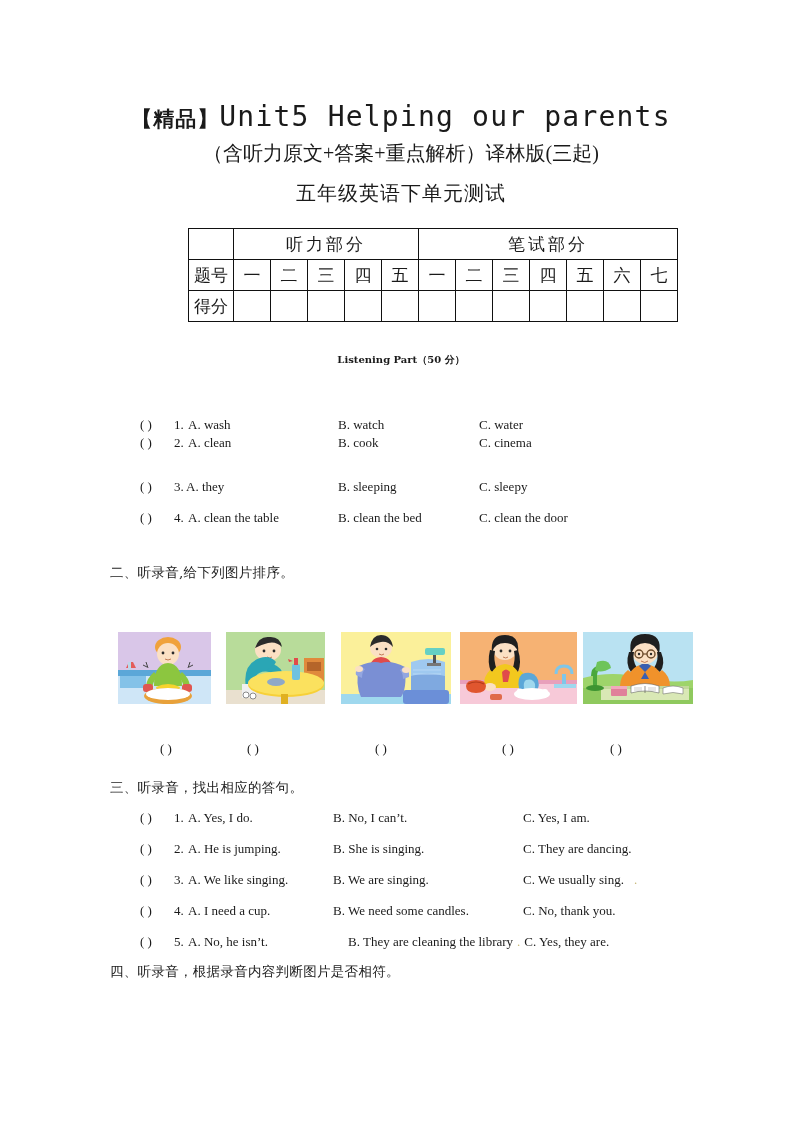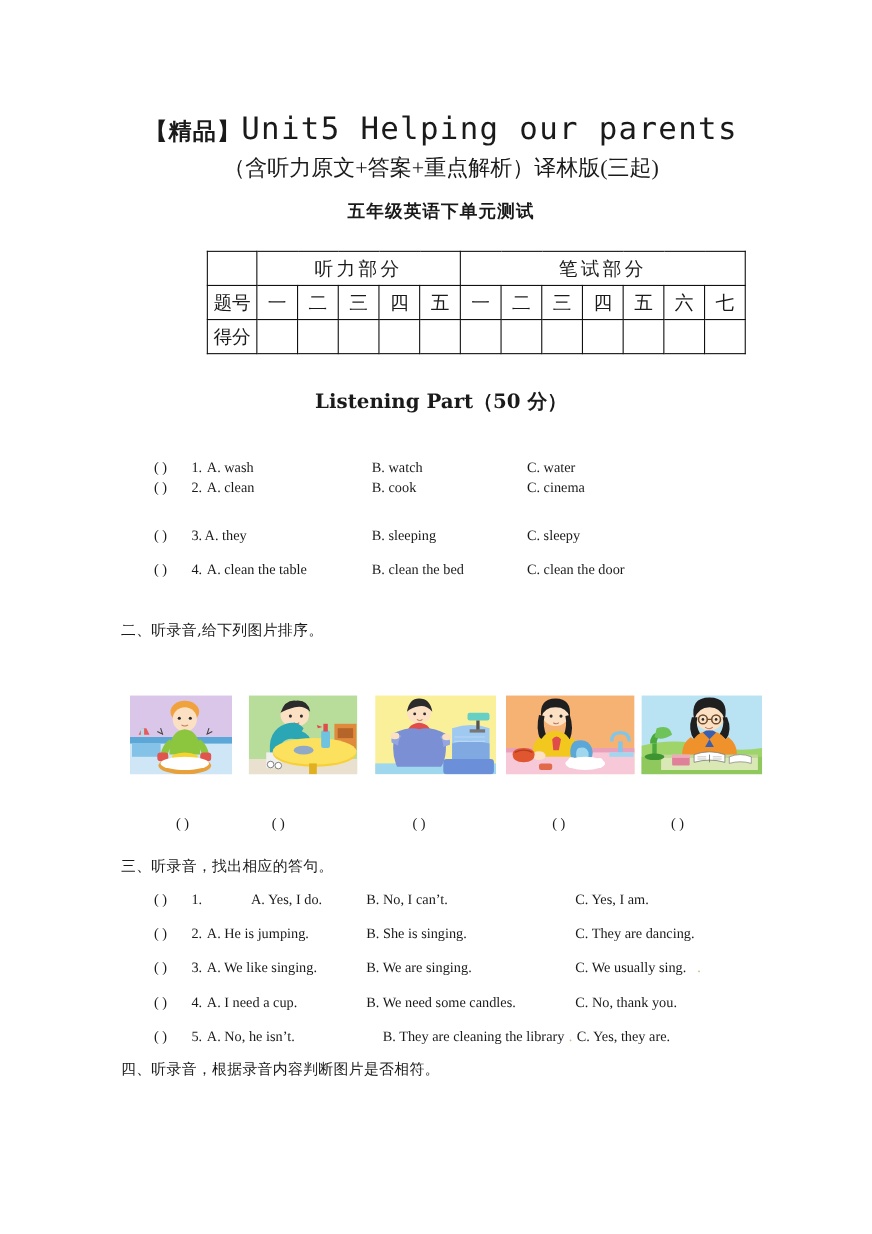--- a/index.html
+++ b/index.html
@@ -44,22 +44,22 @@
   .title-line-1 .latin {
     font-family: "DejaVu Sans Mono", "Liberation Mono", monospace;
     letter-spacing: 1.2px;
     font-size: 28px;
   }
   .title-line-2 {
     font-size: 20px;
     letter-spacing: 0px;
   }
   .title-line-3 {
-    font-size: 16px;
-    font-weight: bold;
+    font-size: 20px;
+    font-weight: normal;
     letter-spacing: 1px;
     margin-top: 6px;
   }
 
   
   .score-table-wrap {
     position: absolute;
     left: 188px;
     top: 228px;
   }
@@ -79,21 +79,21 @@
   td.lbl-col { width: 44px; }
   td.num-col { width: 36px; }
   td.part-head { font-size: 13px; letter-spacing: 3px; }
 
   
   .center-head {
     position: absolute;
     left: 96px;
     width: 610px;
     text-align: center;
-    font-size: 18px;
+    font-size: 10px;
     font-weight: bold;
     font-family: "DejaVu Serif", "Liberation Serif", serif;
   }
   .sec-head {
     position: absolute;
     left: 110px;
     font-size: 13.5px;
     letter-spacing: 0.3px;
     white-space: nowrap;
     font-family: "DejaVu Serif", "Liberation Serif", serif;
@@ -348,21 +348,21 @@
   </div>
 
   <div class="brk-row" style="left:160px;">(     )</div>
   <div class="brk-row" style="left:247px;">(     )</div>
   <div class="brk-row" style="left:375px;">(     )</div>
   <div class="brk-row" style="left:502px;">(     )</div>
   <div class="brk-row" style="left:610px;">(     )</div>
 
   <div class="sec-head" style="top:779px;">三、听录音，找出相应的答句。</div>
 
-  <div class="q-row" style="top:810px;"><span class="brk">(        )</span><span style="display:inline-block;width:14px;">1.</span><span class="opt" style="width:145px;text-align:center;">A. Yes, I do.</span><span class="opt" style="width:190px;">B. No, I can’t.</span><span class="opt">C. Yes, I am.</span></div>
+  <div class="q-row" style="top:810px;"><span class="brk">(        )</span><span style="display:inline-block;width:14px;">1.</span><span class="opt" style="width:145px;">A. Yes, I do.</span><span class="opt" style="width:190px;">B. No, I can’t.</span><span class="opt">C. Yes, I am.</span></div>
 
   <div class="q-row" style="top:841px;"><span class="brk">(        )</span><span style="display:inline-block;width:14px;">2.</span><span class="opt" style="width:145px;">A. He is jumping.</span><span class="opt" style="width:190px;">B. She is singing.</span><span class="opt">C. They are dancing.</span></div>
 
   <div class="q-row" style="top:872px;"><span class="brk">(        )</span><span style="display:inline-block;width:14px;">3.</span><span class="opt" style="width:145px;">A. We like singing.</span><span class="opt" style="width:190px;">B. We are singing.</span><span class="opt">C. We usually sing.</span><span class="faint" style="margin-left:10px;">.</span></div>
 
   <div class="q-row" style="top:903px;"><span class="brk">(        )</span><span style="display:inline-block;width:14px;">4.</span><span class="opt" style="width:145px;">A. I need  a cup.</span><span class="opt" style="width:190px;">B. We need some candles.</span><span class="opt">C. No,  thank you.</span></div>
 
   <div class="q-row" style="top:934px;"><span class="brk">(        )</span><span style="display:inline-block;width:14px;">5.</span><span class="opt" style="width:160px;">A. No, he isn’t.</span><span class="opt">B. They are cleaning the library</span><span class="faint" style="margin:0 4px;">.</span><span class="opt">C. Yes, they are.</span></div>
 
   <div class="sec-head" style="top:963px;">四、听录音，根据录音内容判断图片是否相符。</div>

